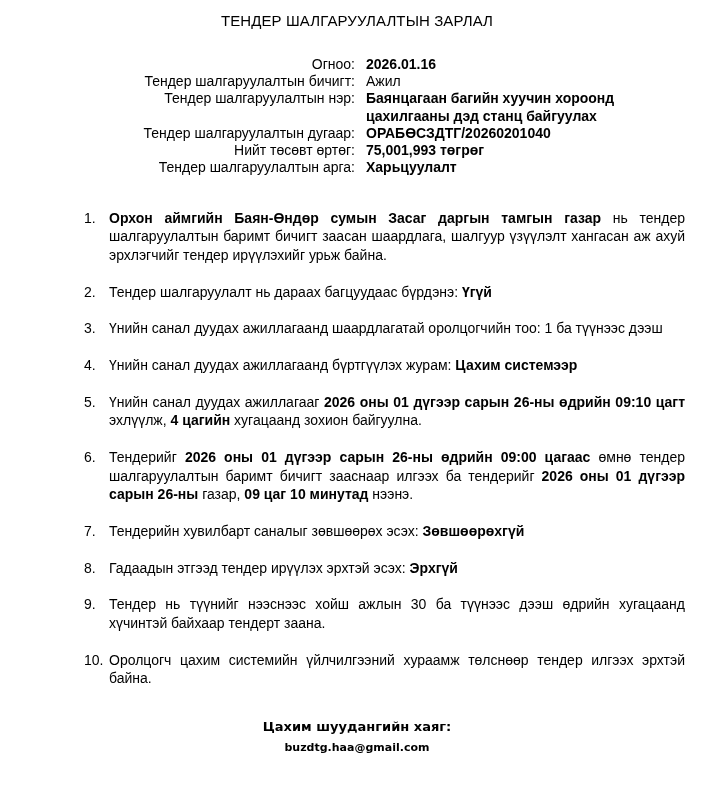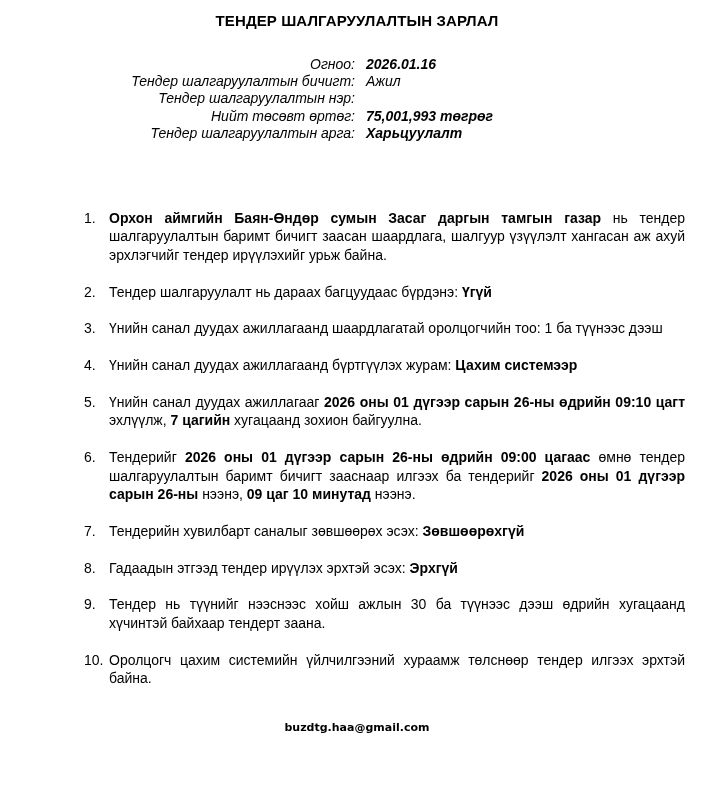--- a/index.html
+++ b/index.html
@@ -15,34 +15,33 @@
       font-family: "Liberation Sans", sans-serif;
       color: #000000;
       font-size: 14px;
     }
     .title {
       position: absolute;
       top: 12px;
       left: 0;
       width: 714px;
       text-align: center;
-      font-weight: bold;
+      font-weight: normal;
       font-size: 15px;
       letter-spacing: 0.1px;
     }
     .meta {
       position: absolute;
       top: 56px;
       left: 0;
       width: 714px;
     }
     .meta-row {
       display: flex;
       line-height: 17.2px;
-      font-style: italic;
     }
     .meta-label {
       width: 355px;
       text-align: right;
       flex: none;
     }
     .meta-value {
       margin-left: 11px;
       width: 300px;
     }
@@ -92,20 +91,25 @@
   <div class="meta-row">
     <div class="meta-label">Огноо:</div>
     <div class="meta-value bold">2026.01.16</div>
   </div>
   <div class="meta-row">
     <div class="meta-label">Тендер шалгаруулалтын бичигт:</div>
     <div class="meta-value">Ажил</div>
   </div>
   <div class="meta-row">
     <div class="meta-label">Тендер шалгаруулалтын нэр:</div>
+    <div class="meta-value bold" style="width:260px;">Баянцагаан багийн хуучин хороонд цахилгааны дэд станц байгуулах</div>
+  </div>
+  <div class="meta-row">
+    <div class="meta-label">Тендер шалгаруулалтын дугаар:</div>
+    <div class="meta-value bold">ОРАБӨСЗДТГ/20260201040</div>
   </div>
   <div class="meta-row">
     <div class="meta-label">Нийт төсөвт өртөг:</div>
     <div class="meta-value bold">75,001,993 төгрөг</div>
   </div>
   <div class="meta-row">
     <div class="meta-label">Тендер шалгаруулалтын арга:</div>
     <div class="meta-value bold">Харьцуулалт</div>
   </div>
 </div>
@@ -122,39 +126,40 @@
     <div class="item">
       <div class="item-num">3.</div>
       <div class="item-text"><span>Үнийн санал дуудах ажиллагаанд шаардлагатай оролцогчийн тоо: 1 ба түүнээс дээш</span></div>
     </div>
     <div class="item">
       <div class="item-num">4.</div>
       <div class="item-text"><span>Үнийн санал дуудах ажиллагаанд бүртгүүлэх журам: </span><span class="bold">Цахим системээр</span></div>
     </div>
     <div class="item">
       <div class="item-num">5.</div>
-      <div class="item-text"><span>Үнийн санал дуудах ажиллагааг </span><span class="bold">2026 оны 01 дүгээр сарын 26-ны өдрийн 09:10 цагт</span><span> эхлүүлж, </span><span class="bold">7 цагийн</span><span> хугацаанд зохион байгуулна.</span></div>
+      <div class="item-text"><span>Үнийн санал дуудах ажиллагааг </span><span class="bold">2026 оны 01 дүгээр сарын 26-ны өдрийн 09:10 цагт</span><span> эхлүүлж, </span><span class="bold">4 цагийн</span><span> хугацаанд зохион байгуулна.</span></div>
     </div>
     <div class="item">
       <div class="item-num">6.</div>
-      <div class="item-text"><span>Тендерийг </span><span class="bold">2026 оны 01 дүгээр сарын 26-ны өдрийн 09:00 цагаас</span><span> өмнө тендер шалгаруулалтын баримт бичигт зааснаар илгээх ба тендерийг </span><span class="bold">2026 оны 01 дүгээр сарын 26-ны</span><span> нээнэ, </span><span class="bold">09 цаг 10 минутад</span><span> нээнэ.</span></div>
+      <div class="item-text"><span>Тендерийг </span><span class="bold">2026 оны 01 дүгээр сарын 26-ны өдрийн 09:00 цагаас</span><span> өмнө тендер шалгаруулалтын баримт бичигт зааснаар илгээх ба тендерийг </span><span class="bold">2026 оны 01 дүгээр сарын 26-ны</span><span> газар, </span><span class="bold">09 цаг 10 минутад</span><span> нээнэ.</span></div>
     </div>
     <div class="item">
       <div class="item-num">7.</div>
       <div class="item-text"><span>Тендерийн хувилбарт саналыг зөвшөөрөх эсэх: </span><span class="bold">Зөвшөөрөхгүй</span></div>
     </div>
     <div class="item">
       <div class="item-num">8.</div>
       <div class="item-text"><span>Гадаадын этгээд тендер ирүүлэх эрхтэй эсэх: </span><span class="bold">Эрхгүй</span></div>
     </div>
     <div class="item">
       <div class="item-num">9.</div>
       <div class="item-text"><span>Тендер нь түүнийг нээснээс хойш ажлын 30 ба түүнээс дээш өдрийн хугацаанд хүчинтэй байхаар тендерт заана.</span></div>
     </div>
     <div class="item">
       <div class="item-num">10.</div>
       <div class="item-text"><span>Оролцогч цахим системийн үйлчилгээний хураамж төлснөөр тендер илгээх эрхтэй байна.</span></div>
     </div>
   </div>
 
 <div class="footer">
+  <div>Цахим шуудангийн хаяг:</div>
   <div class="email">buzdtg.haa@gmail.com</div>
 </div>
 
 </body></html>

